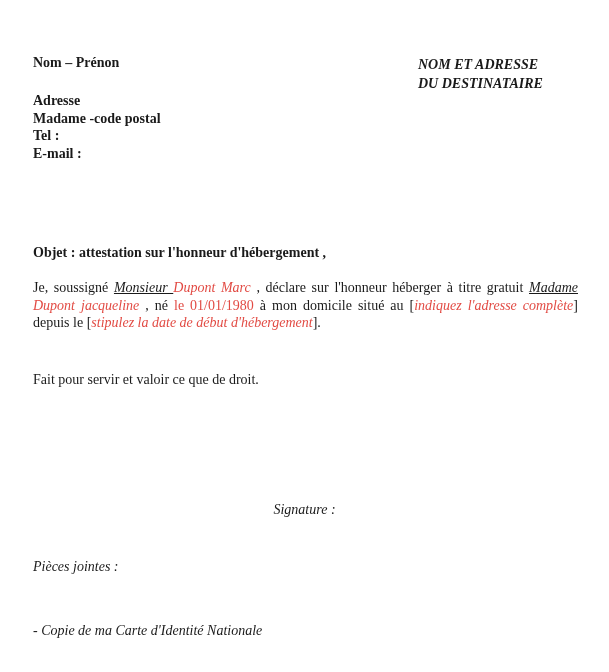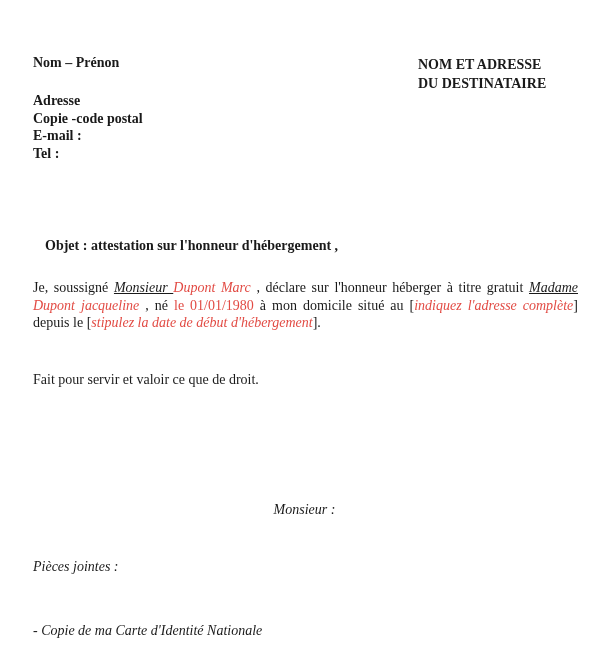--- a/index.html
+++ b/index.html
@@ -30,25 +30,25 @@
   }
   .sender-address {
     left: 33px; top: 92px;
     font-weight: bold;
     line-height: 17.5px;
   }
   .recipient {
     left: 418px; top: 55px;
     font-weight: bold;
     line-height: 19px;
+    font-style: italic;
   }
   .subject {
-    left: 33px; top: 238px;
+    left: 33px; top: 245px;
     font-weight: bold;
-    margin-left: 12px;
   }
   .body-par {
     left: 33px; top: 279px;
     width: 545px;
     text-align: justify;
     line-height: 17.5px;
   }
   .closing {
     left: 33px; top: 372px;
   }
@@ -77,38 +77,38 @@
 </style>
 </head>
 <body style="background: rgb(255, 255, 255);">
 
 <div class="page">
 
   <div class="abs sender-name">Nom – Prénon</div>
 
   <div class="abs sender-address">
     <div>Adresse</div>
-    <div>Copie -code postal</div>
+    <div>Madame -code postal</div>
+    <div>Tel :</div>
     <div>E-mail :</div>
-    <div>Tel :</div>
   </div>
 
   <div class="abs recipient">
     <div>NOM ET ADRESSE</div>
     <div>DU DESTINATAIRE</div>
   </div>
 
   <div class="abs subject">Objet : attestation sur l'honneur d'hébergement ,</div>
 
   <p class="abs body-par" style="margin:0;"><span>Je, soussigné </span><span class="it">Monsieur </span><span class="it-red">Dupont Marc</span><span> , déclare sur l'honneur héberger à titre gratuit </span><span class="it">Madame </span><span class="it-red">Dupont jacqueline</span><span> , né </span><span class="red">le 01/01/1980</span><span> à mon domicile situé au [</span><span class="it-red">indiquez l'adresse complète</span><span>] depuis le [</span><span class="it-red">stipulez la date de début d'hébergement</span><span>].</span></p>
 
   <div class="abs closing">Fait pour servir et valoir ce que de droit.</div>
 
 
-  <div class="abs signature">Monsieur :</div>
+  <div class="abs signature">Signature :</div>
 
   <div class="abs attachments-title">Pièces jointes :</div>
 
   <div class="abs attachments-list">
     <div>- Copie de ma Carte d'Identité Nationale</div>
     
   </div>
 
 </div>
 

